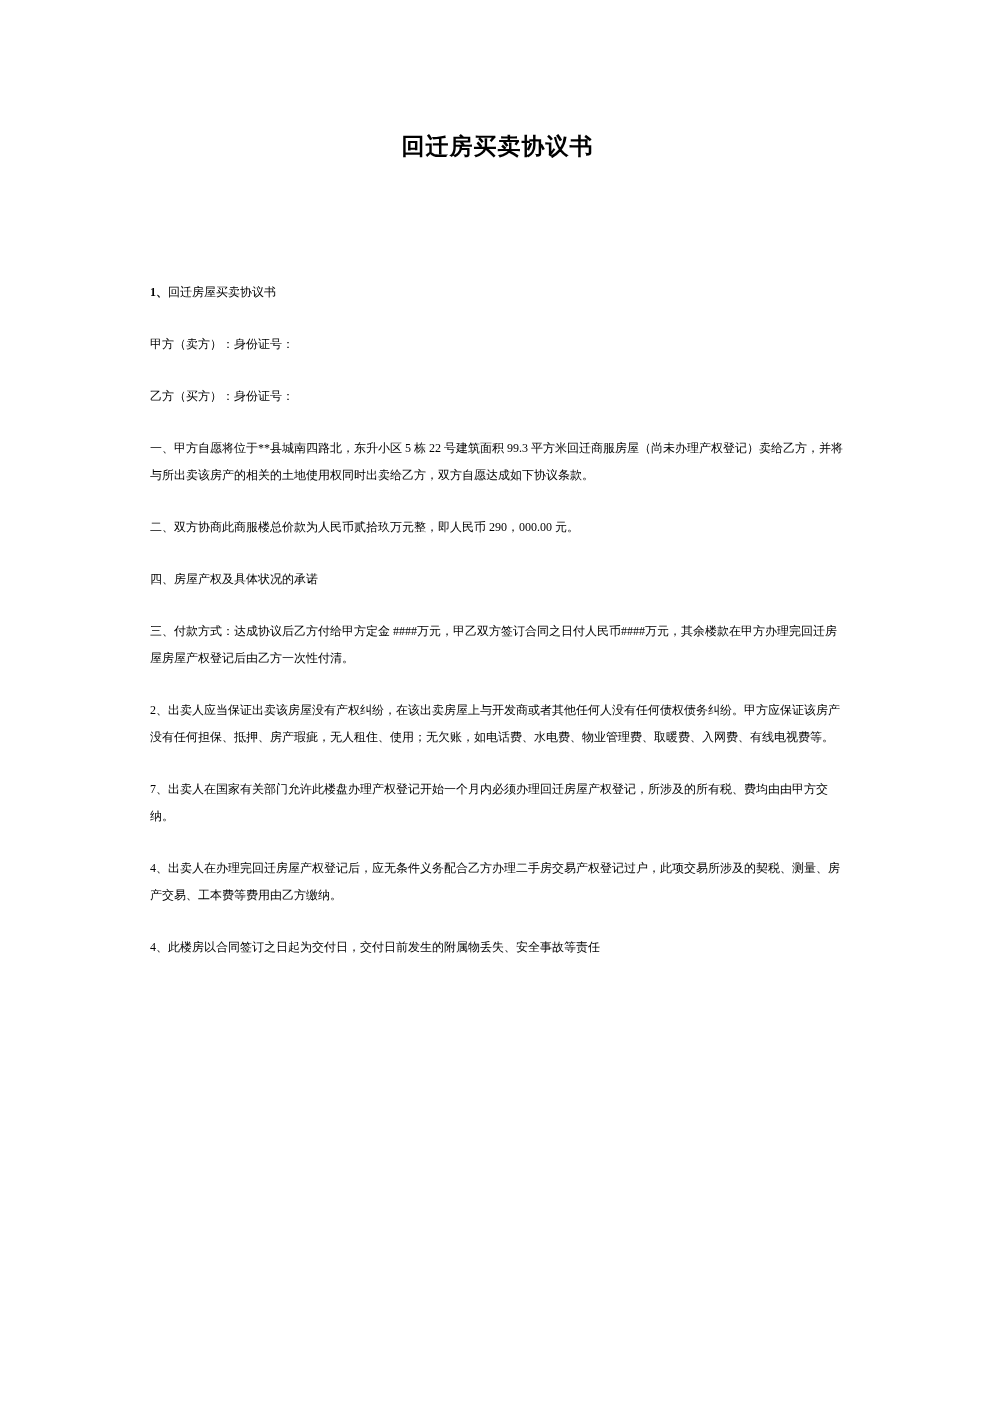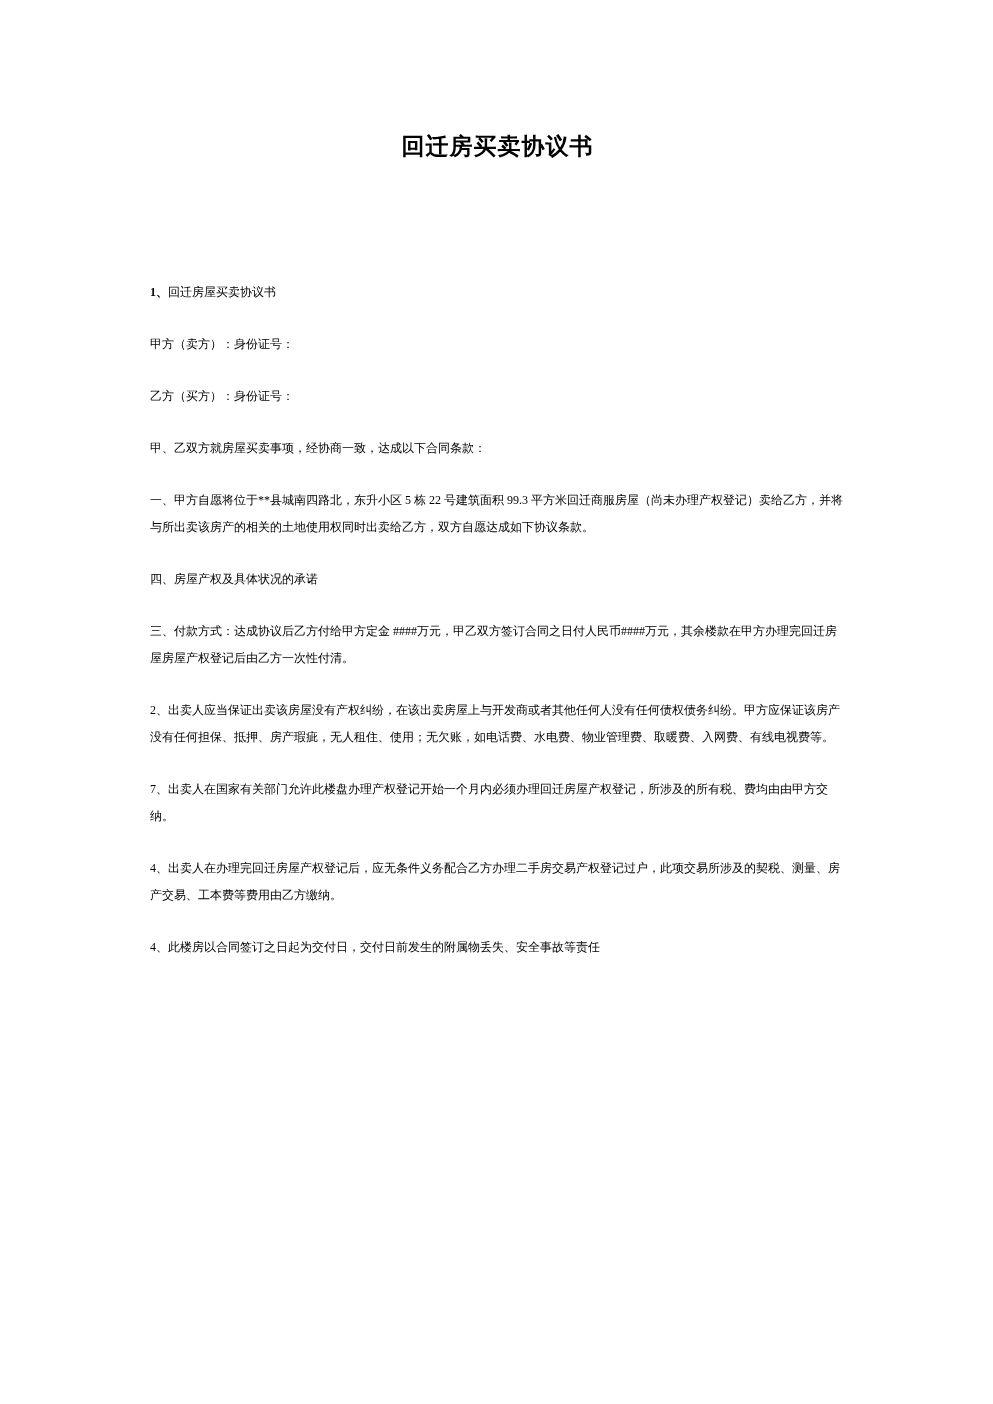--- a/index.html
+++ b/index.html
@@ -47,24 +47,24 @@
 <div class="page">
 
   <h1 class="doc-title">回迁房买卖协议书</h1>
 
   <p class="para"><b class="pfx">1、</b><span>回迁房屋买卖协议书</span></p>
 
   <p class="para"><span>甲方（卖方）：身份证号：</span></p>
 
   <p class="para"><span>乙方（买方）：身份证号：</span></p>
 
-  <p class="para"><span>甲、乙双方就房屋买卖事项，经协商一致，达成以下合同条款：</span></p>
 
   <p class="para"><span>一、甲方自愿将位于**县城南四路北，东升小区 5 栋 22 号建筑面积 99.3 平方米回迁商服房屋（尚未办理产权登记）卖给乙方，并将与所出卖该房产的相关的土地使用权同时出卖给乙方，双方自愿达成如下协议条款。</span></p>
 
+  <p class="para"><span>二、双方协商此商服楼总价款为人民币贰拾玖万元整，即人民币  290，000.00 元。</span></p>
 
   <p class="para"><span>四、房屋产权及具体状况的承诺</span></p>
 
   <p class="para"><span>三、付款方式：达成协议后乙方付给甲方定金 ####万元，甲乙双方签订合同之日付人民币####万元，其余楼款在甲方办理完回迁房屋房屋产权登记后由乙方一次性付清。</span></p>
 
 
   <p class="para"><span>2、出卖人应当保证出卖该房屋没有产权纠纷，在该出卖房屋上与开发商或者其他任何人没有任何债权债务纠纷。甲方应保证该房产没有任何担保、抵押、房产瑕疵，无人租住、使用；无欠账，如电话费、水电费、物业管理费、取暖费、入网费、有线电视费等。</span></p>
 
   <p class="para"><span>7、出卖人在国家有关部门允许此楼盘办理产权登记开始一个月内必须办理回迁房屋产权登记，所涉及的所有税、费均由由甲方交纳。</span></p>
 

